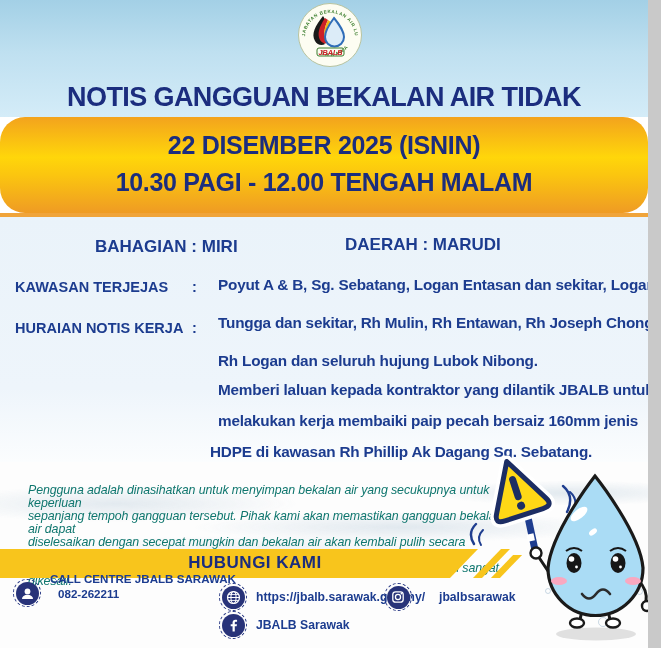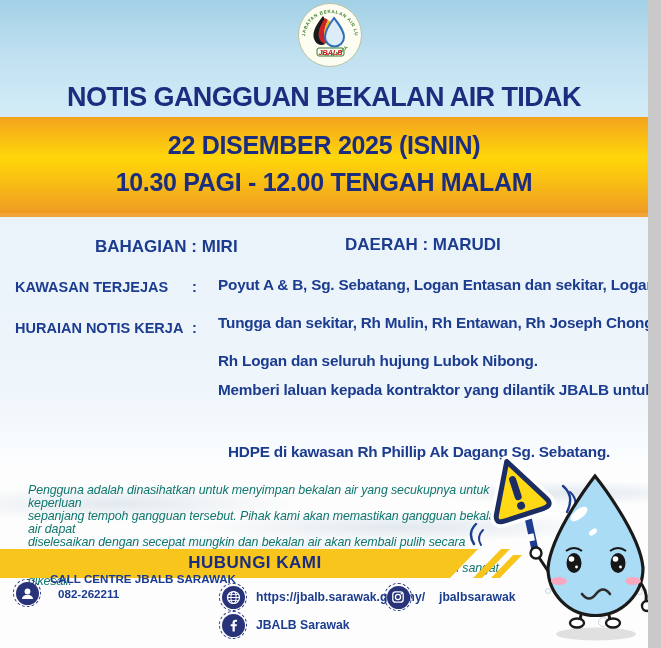--- a/index.html
+++ b/index.html
@@ -12,21 +12,21 @@
 
   
   .header { position:absolute; left:0; top:0; width:648px; height:117px;
     background:linear-gradient(180deg,#a3d0e6 0%,#bfe0f0 45%,#d4ecf8 100%); }
   .logo-wrap { position:absolute; left:297px; top:2px; width:66px; height:66px; }
   .main-title { position:absolute; left:0; top:82px; width:648px; text-align:center;
     font-size:27px; font-weight:bold; letter-spacing:-0.6px; color:#1b2d7e; }
 
   
   .date-band { position:absolute; left:0; top:117px; width:648px; height:96px;
-    background:linear-gradient(180deg,#f3a31d 0%,#ffd60a 42%,#fbc60f 60%,#ef9b24 100%); }
+    background:linear-gradient(180deg,#f3a31d 0%,#ffd60a 42%,#fbc60f 60%,#ef9b24 100%);border-radius:25px; }
   .date-line { width:100%; text-align:center; font-weight:bold; color:#1b2d7e; font-size:25px; letter-spacing:-0.3px; }
   .date-line.l1 { margin-top:14px; }
   .date-line.l2 { margin-top:8px; }
   .band-edge { position:absolute; left:0; top:213px; width:648px; height:4px; background:#f0a43a; }
 
   
   .info-bg { position:absolute; left:0; top:217px; width:648px; height:245px;
     background:linear-gradient(180deg,#eaf3fa 0%,#eef5fb 70%,#fbfdfe 100%); }
   .photo-bg { position:absolute; left:0; top:462px; width:648px; height:186px; background:#fdfdfd; }
   .splash { position:absolute; left:0; top:466px; width:648px; height:90px; opacity:.8;
@@ -113,21 +113,22 @@
   <div class="navy-bold region-row" style="left:345px; top:235px;"><span>DAERAH : MARUDI</span></div>
   <div class="navy-bold label" style="left:192px; top:279px;">:</div>
   <div class="navy-bold label" style="left:15px; top:320px;">HURAIAN NOTIS KERJA</div>
   <div class="navy-bold label" style="left:192px; top:320px;">:</div>
 
   <div class="navy-bold body-line" style="left:218px; top:276px;">Poyut A &amp; B, Sg. Sebatang, Logan Entasan dan sekitar, Logan</div>
   <div class="navy-bold body-line" style="left:218px; top:314px;">Tungga dan sekitar, Rh Mulin, Rh Entawan, Rh Joseph Chong, ,</div>
   <div class="navy-bold body-line" style="left:218px; top:352px;">Rh Logan dan seluruh hujung Lubok Nibong.</div>
 
   <div class="navy-bold body-line" style="left:218px; top:381px;">Memberi laluan kepada kontraktor yang dilantik JBALB untuk</div>
-  <div class="navy-bold body-line" style="left:228px; top:443px;">HDPE di kawasan Rh Phillip Ak Dagang Sg. Sebatang.</div>
+  <div class="navy-bold body-line" style="left:218px; top:412px;">melakukan kerja membaiki paip pecah bersaiz 160mm jenis</div>
+  <div class="navy-bold body-line" style="left:210px; top:443px;">HDPE di kawasan Rh Phillip Ak Dagang Sg. Sebatang.</div>
 
   <div class="disclaimer">
     <div>Pengguna adalah dinasihatkan untuk menyimpan bekalan air yang secukupnya untuk keperluan</div>
     <div>sepanjang tempoh gangguan tersebut. Pihak kami akan memastikan gangguan bekalan air dapat</div>
     <div>diselesaikan dengan secepat mungkin dan bekalan air akan kembali pulih secara berperingkat di</div>
     <div>kawasan yang terjejas. Segala kesulitan yang timbul akibat gangguan ini adalah sangat dikesali.</div>
   </div>
 
   <div class="contact-bar">
     <div class="bar-main"></div>

